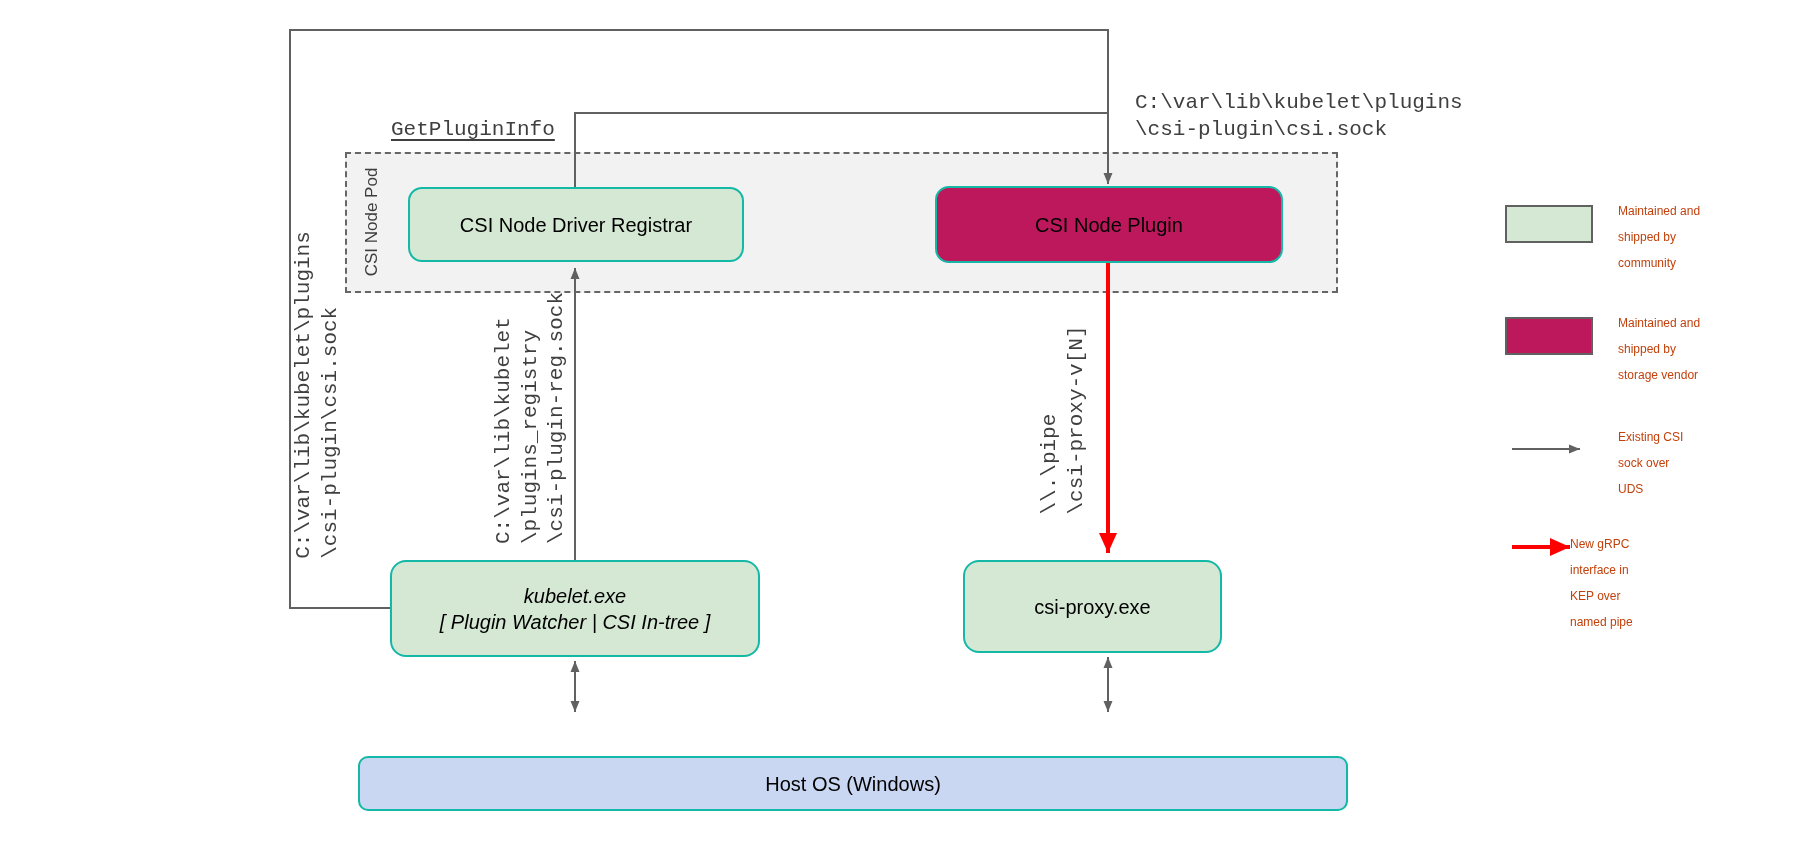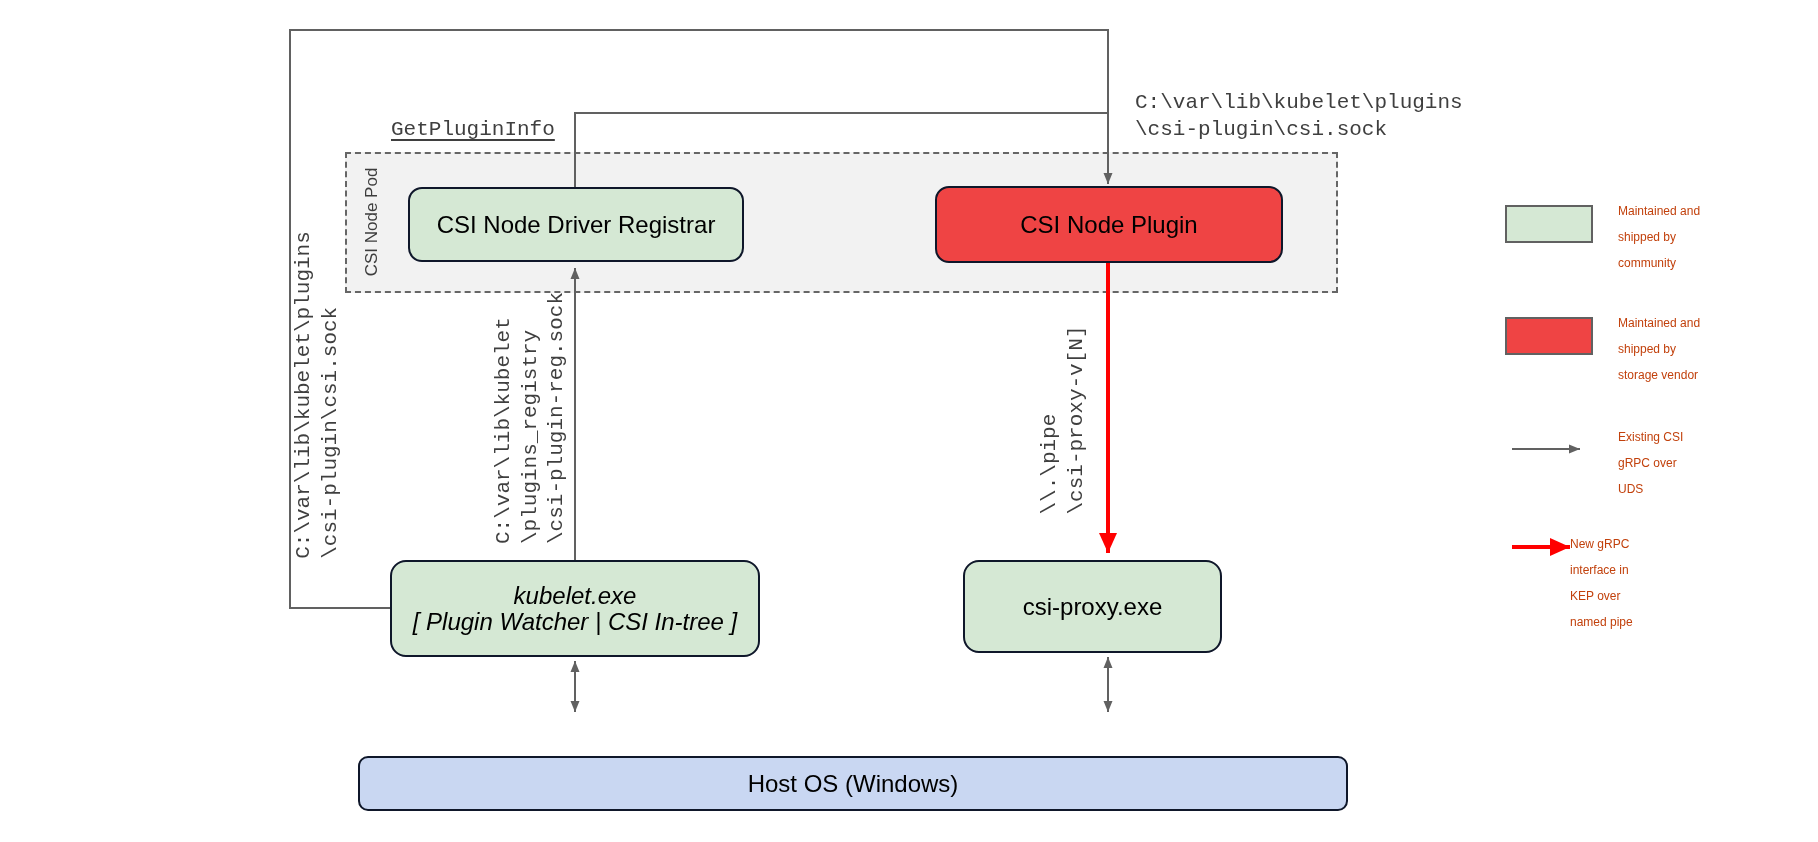--- a/index.html
+++ b/index.html
@@ -2,24 +2,24 @@
 <html><head>
 <meta charset="utf-8">
 <style>
   html,body{margin:0;padding:0;background:#ffffff;}
   #canvas{position:relative;width:1818px;height:842px;background:#ffffff;overflow:hidden;
           font-family:"Liberation Sans",sans-serif;color:#000;}
   
   #wires{position:absolute;left:0;top:0;width:1818px;height:842px;pointer-events:none;}
   
   .node{position:absolute;display:flex;align-items:center;justify-content:center;
-        text-align:center;border:2px solid #0f172a;box-sizing:border-box;
-        font-size:24px;line-height:26px;color:#000;}
+        text-align:center;border:2px solid #14b8a6;box-sizing:border-box;
+        font-size:20px;line-height:26px;color:#000;}
   .green{background:#d5e8d4;}
-  .yellow{background:#ef4444;}
+  .yellow{background:#be185d;}
   .blue{background:#c9d7f2;}
   .r14{border-radius:14px;}
   .r16{border-radius:16px;}
   .r10{border-radius:10px;margin-top:41px;}
   #pod-box{position:absolute;left:345px;top:152px;width:993px;height:141px;
            background:#f2f2f2;border:2px dashed #666;box-sizing:border-box;}
   
   .mono{position:absolute;font-family:"Liberation Mono","DejaVu Sans Mono",monospace;
         font-size:21px;line-height:26.6px;color:#3f3f3f;white-space:pre-line;}
   .rot{transform:translate(-50%,-50%) rotate(-90deg);text-align:left;}
@@ -102,21 +102,21 @@
     <div class="legend-text" style="left:1618px;top:198px;">Maintained and
 shipped by
 community</div>
 
     <div class="swatch yellow" style="left:1505px;top:317px;"></div>
     <div class="legend-text" style="left:1618px;top:310px;">Maintained and
 shipped by
 storage vendor</div>
 
     <div class="legend-text" style="left:1618px;top:424px;">Existing CSI
-gRPC over
+sock over
 UDS</div>
 
     <div class="legend-text" style="left:1570px;top:531px;">New gRPC
 interface in
 KEP over
 named pipe</div>
   </div>
 
 </div>
 

